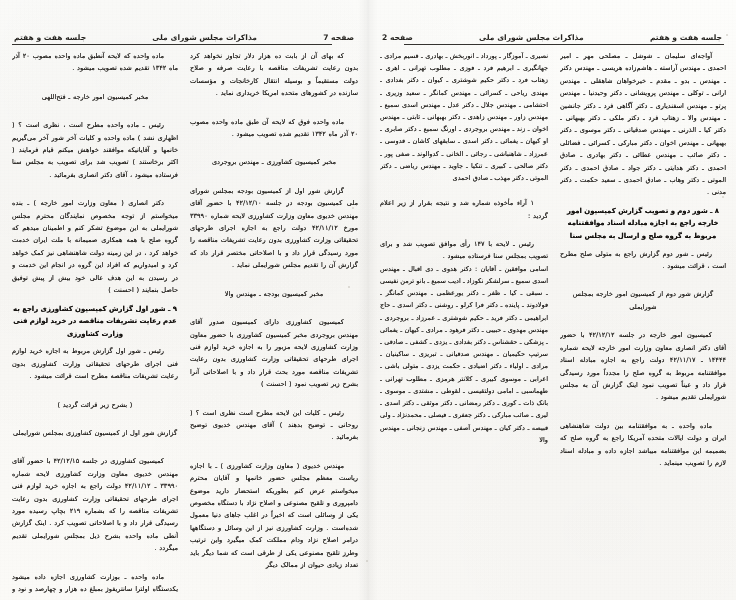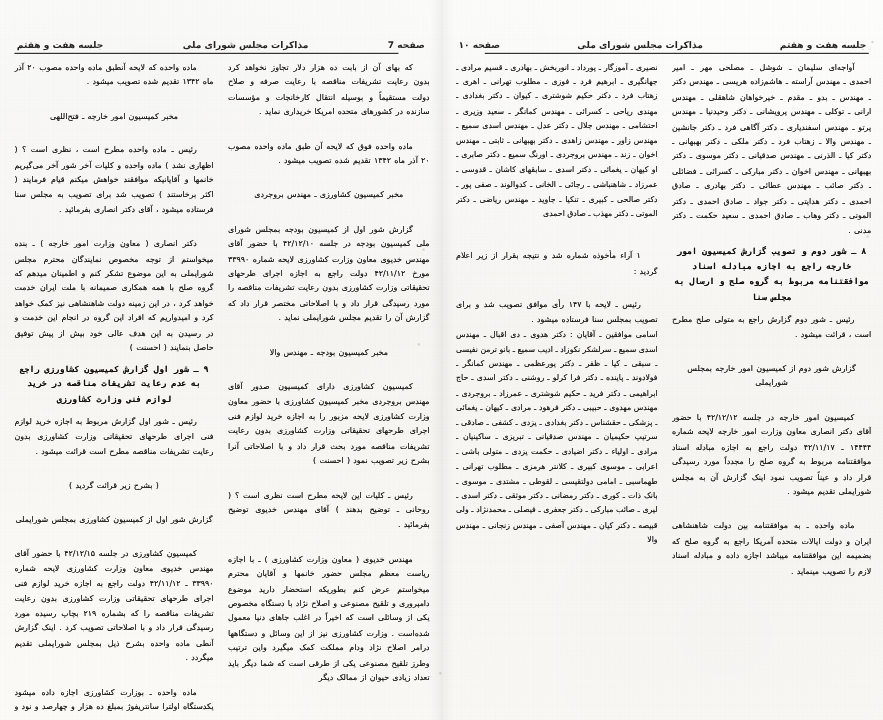--- a/index.html
+++ b/index.html
@@ -72,48 +72,47 @@
     text-align-last:right;
     color:#171410;
     letter-spacing:0px;
     word-spacing:.6px;
     
     text-shadow:0 0 .35px rgba(0,0,0,.55);
   }
   p.tx + p.tx{margin-top:16px;}
   p.tx.ind{text-indent:14px;}
   p.tx.center{text-align:center;text-align-last:center;}
-  p.tx.gap{margin-top:23px;}
+  p.tx.gap{margin-top:13px;}
   .heading{
     font-weight:bold;font-size:6.9px;line-height:12.6px;
     text-align:center;text-align-last:center;
     margin:6px 0 5px 0;color:#120f0c;
     text-shadow:0 0 .45px rgba(0,0,0,.6);
-    font-family:Liberation Mono, monospace;
   }
   .names{
     font-size:6.5px;line-height:12.2px;text-align:justify;text-align-last:right;
     color:#171410;text-shadow:0 0 .35px rgba(0,0,0,.5);
     margin:0;
   }
 
   
   .speck{position:absolute;background:#b9b4ab;border-radius:50%;opacity:.55;}
 </style>
 </head>
 <body>
 
 <div id="scan">
 
   <div class="page" id="page-right">
 
     <div class="runhead">
       <span>جلسه هفت و هفتم</span>
       <span class="mid">مذاکرات مجلس شورای ملی</span>
-      <span>صفحه ۱۰</span>
+      <span>صفحه 2</span>
     </div>
     <div class="rule short-r"></div>
 
     <div class="cols">
 
       <div class="col inner">
         <p class="tx ind">آواجه‌ای سلیمان ـ شوشل ـ مصلحی مهر ـ امیر احمدی ـ مهندس آراسته ـ هاشم‌زاده هریسی ـ مهندس دکتر ـ مهندس ـ بدو ـ مقدم ـ خیرخواهان شاهقلی ـ مهندس ارانی ـ توکلی ـ مهندس پرویشانی ـ دکتر وحیدنیا ـ مهندس پرتو ـ مهندس اسفندیاری ـ دکتر آگاهی فرد ـ دکتر جانشین ـ مهندس والا ـ زهتاب فرد ـ دکتر ملکی ـ دکتر بهبهانی ـ دکتر کیا ـ الذرنی ـ مهندس صدقیانی ـ دکتر موسوی ـ دکتر بهبهانی ـ مهندس اخوان ـ دکتر مبارکی ـ کسرائی ـ فضائلی ـ دکتر صائب ـ مهندس عطائی ـ دکتر بهادری ـ صادق احمدی ـ دکتر هدایتی ـ دکتر جواد ـ صادق احمدی ـ دکتر الموتی ـ دکتر وهاب ـ صادق احمدی ـ سعید حکمت ـ دکتر مدنی .</p>
         <div class="heading">۸ ـ شور دوم و تصویب گزارش کمیسیون امور خارجه راجع به اجازه مبادله اسناد موافقتنامه مربوط به گروه صلح و ارسال به مجلس سنا</div>
         <p class="tx ind">رئیس ـ شور دوم گزارش راجع به متولی صلح مطرح است ، قرائت میشود .</p>
         <p class="tx center gap">گزارش شور دوم از کمیسیون امور خارجه بمجلس شورایملی</p>

